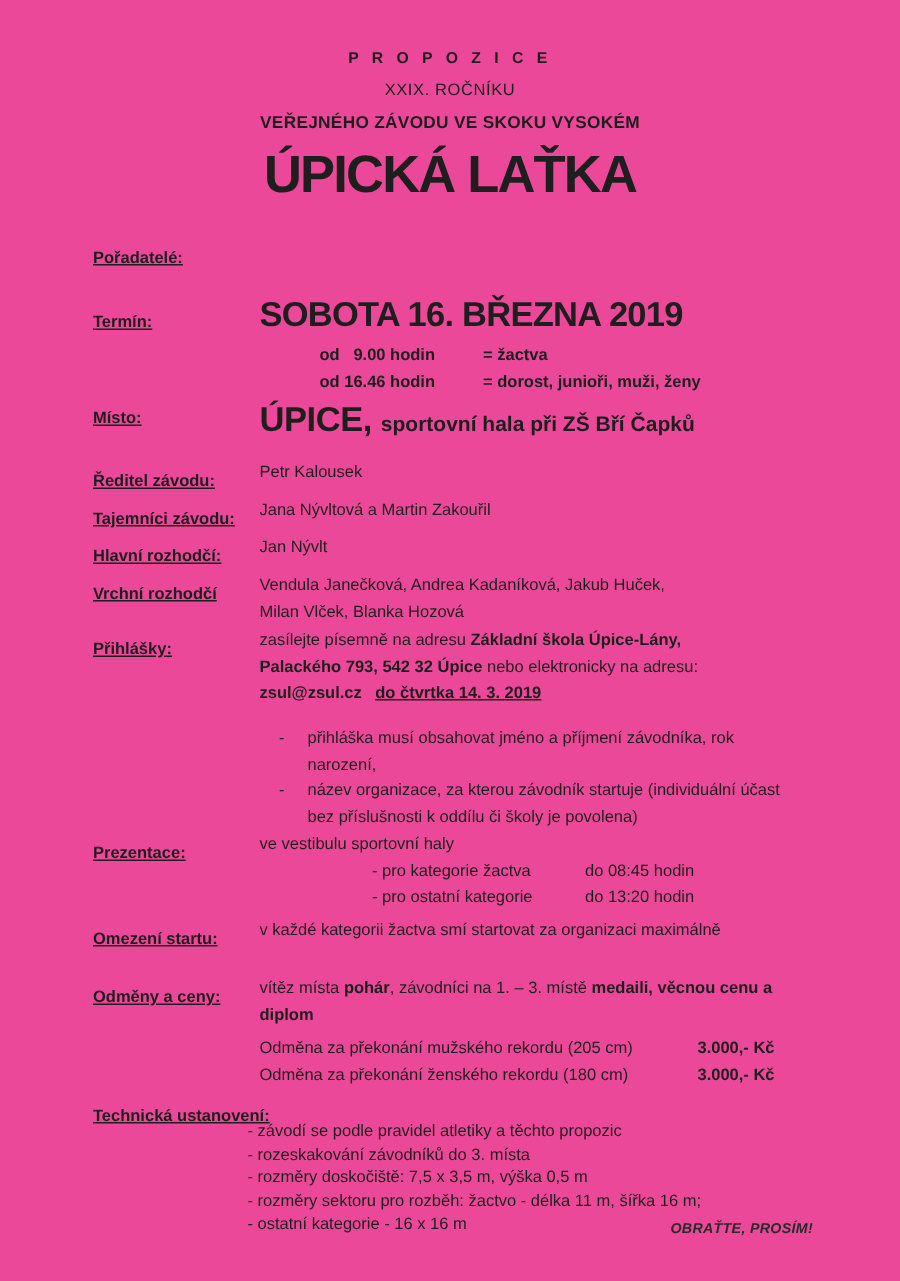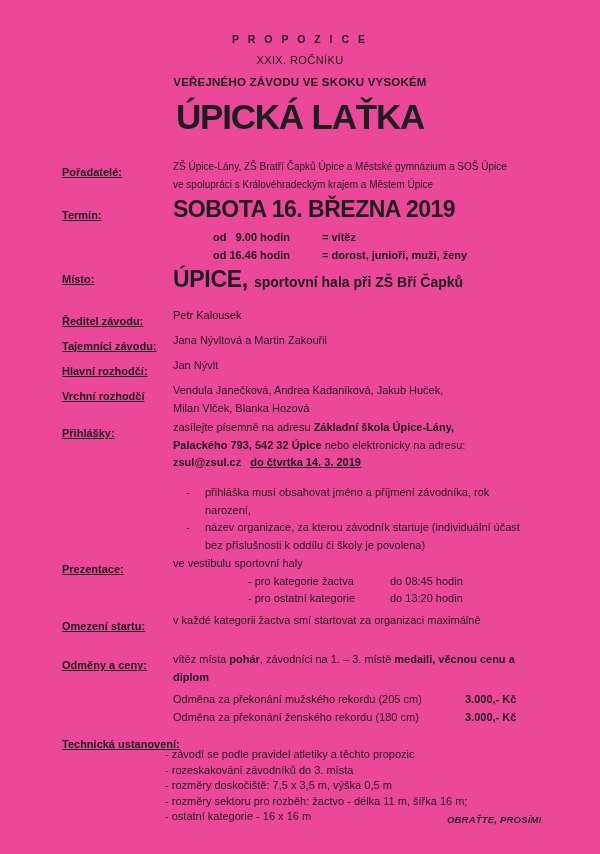--- a/index.html
+++ b/index.html
@@ -43,33 +43,29 @@
 
 <div class="page">
 
   <div class="sec center kicker" style="top:32px">P R O P O Z I C E</div>
   <div class="sec center edition" style="top:53px">XXIX. ROČNÍKU</div>
   <div class="sec center subtitle" style="top:75px">VEŘEJNÉHO ZÁVODU VE SKOKU VYSOKÉM</div>
   <div class="sec center title" style="top:94px">ÚPICKÁ LAŤKA</div>
 
   <div class="sec org" style="top:158px">
     <span class="lbl">Pořadatelé:</span>
-    <div class="ct">
-      <div class="line">ZŠ Úpice-Lány, ZŠ Bratří Čapků Úpice a Městské gymnázium a SOŠ Úpice</div>
-      <div class="line">ve spolupráci s Královéhradeckým krajem a Městem Úpice</div>
-    </div>
   </div>
 
   <div class="sec" style="top:196px">
     <span class="lbl" style="top:13px">Termín:</span>
     <div class="ct">
       <div class="big">SOBOTA 16. BŘEZNA 2019</div>
       <div class="sched">
         <div class="line">
-          <span class="st">od   9.00 hodin</span><span>= vítěz</span>
+          <span class="st">od   9.00 hodin</span><span>= žactva</span>
         </div>
         <div class="line">
           <span class="st">od 16.46 hodin</span><span>= dorost, junioři, muži, ženy</span>
         </div>
       </div>
     </div>
   </div>
 
   <div class="sec" style="top:266px">
     <span class="lbl" style="top:7px">Místo:</span>

